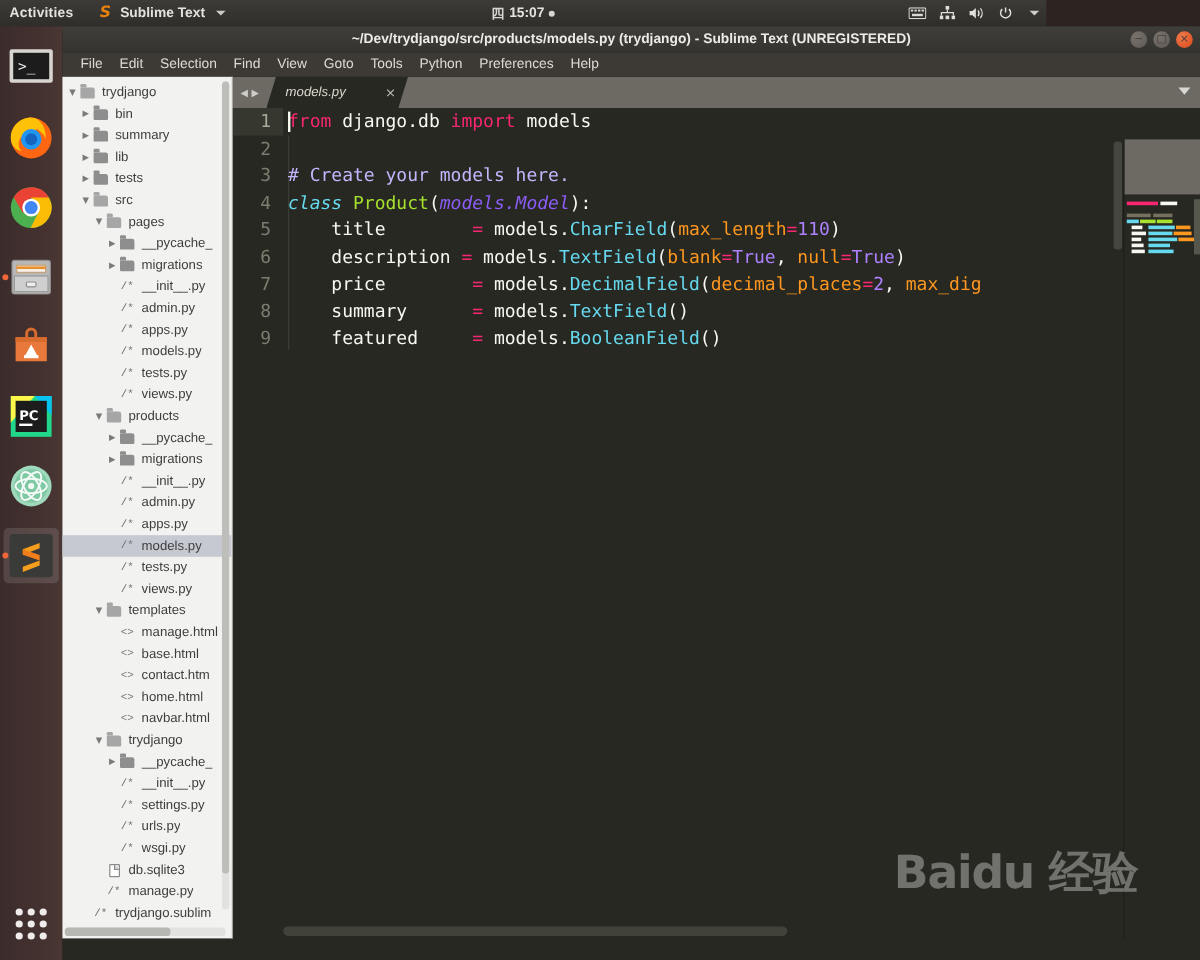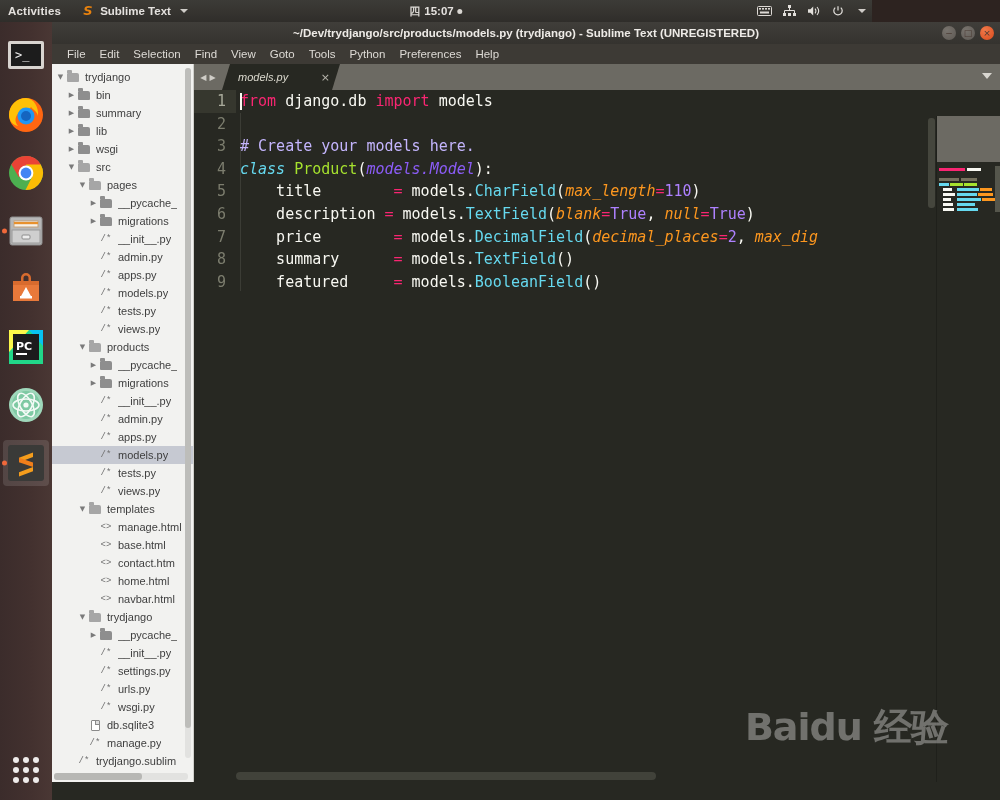--- a/index.html
+++ b/index.html
@@ -186,21 +186,21 @@
   }
   .indent-guide {
     position: absolute; left: 46px; top: 23px; width: 1px; height: 178px;
     background: #3b3c35;
   }
   
   .t-kw { color: #f92672; }
   .t-kw2 { color: #66d9ef; font-style: italic; }
   .t-cls { color: #a6e22e; }
   .t-fn { color: #66d9ef; }
-  .t-param { color: #fd971f; font-style: italic; }
+  .t-param { color: #fd971f; }
   .t-num { color: #ae81ff; }
   .t-const { color: #ae81ff; }
   .t-com { color: #c4b5fd; }
   .t-plain { color: #f8f8f2; }
   .t-italic-cls { color: #8b5cf6; font-style: italic; }
 
   
   .minimap {
     position: absolute; top: 26px; right: 0; width: 64px; bottom: 0;
     background: #272822; border-left: 1px solid #1f201b;
@@ -468,21 +468,21 @@
               <span class="fico">
                 <span class="folder"></span>
               </span>
               <span class="rlabel">lib</span>
             </div>
             <div class="row" style="padding-left: 15px;">
               <span class="arrow">▶</span>
               <span class="fico">
                 <span class="folder"></span>
               </span>
-              <span class="rlabel">wsgi</span>
+              <span class="rlabel">tests</span>
             </div>
             <div class="row" style="padding-left: 15px;">
               <span class="arrow">▼</span>
               <span class="fico">
                 <span class="folder open"></span>
               </span>
               <span class="rlabel">src</span>
             </div>
             <div class="row" style="padding-left: 26px;">
               <span class="arrow">▼</span>

